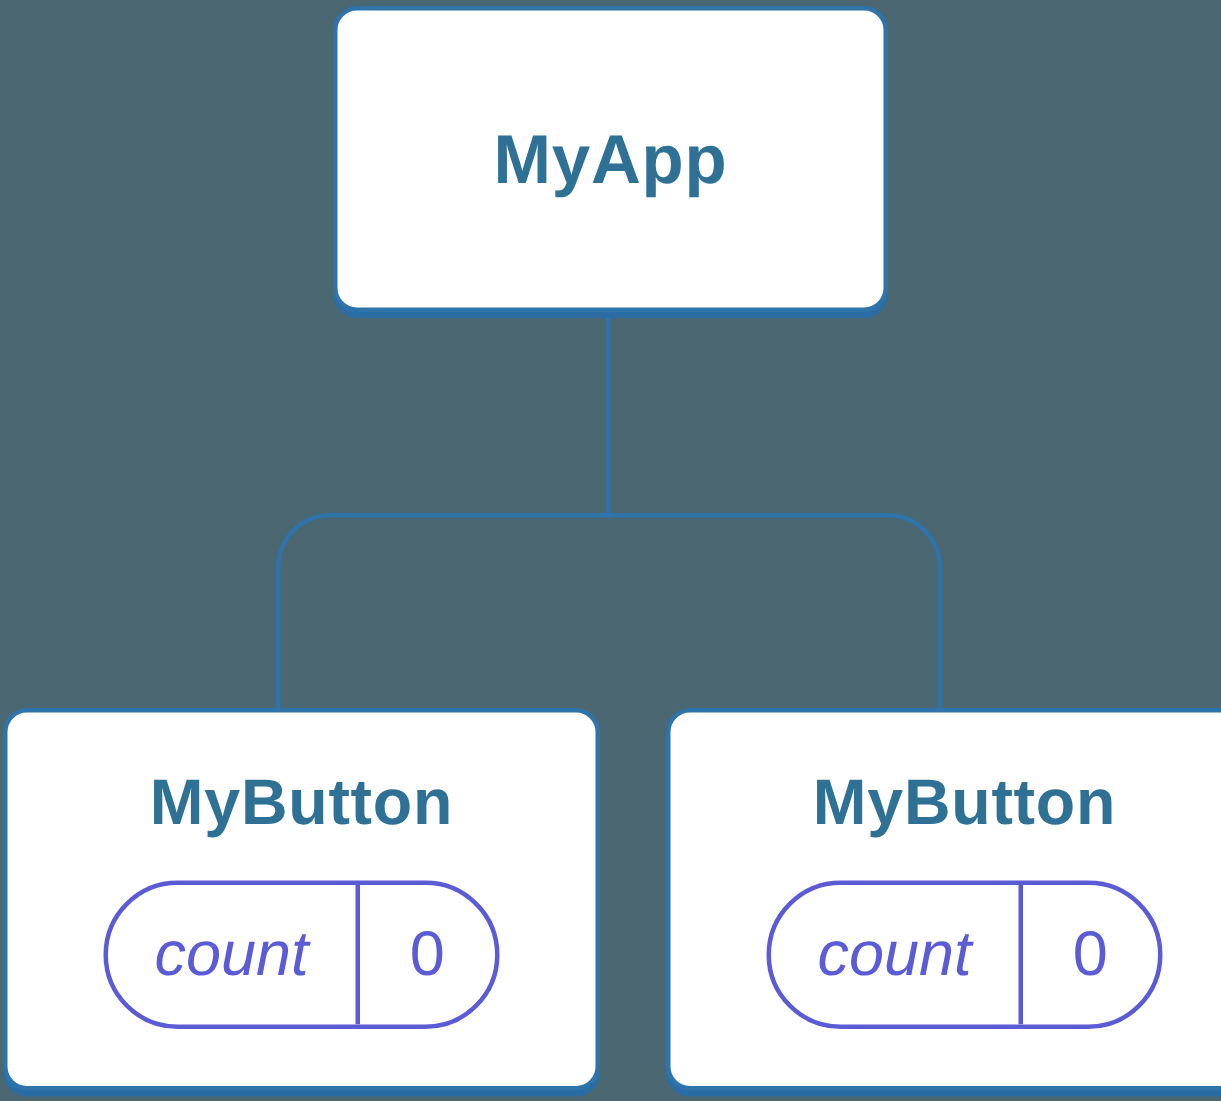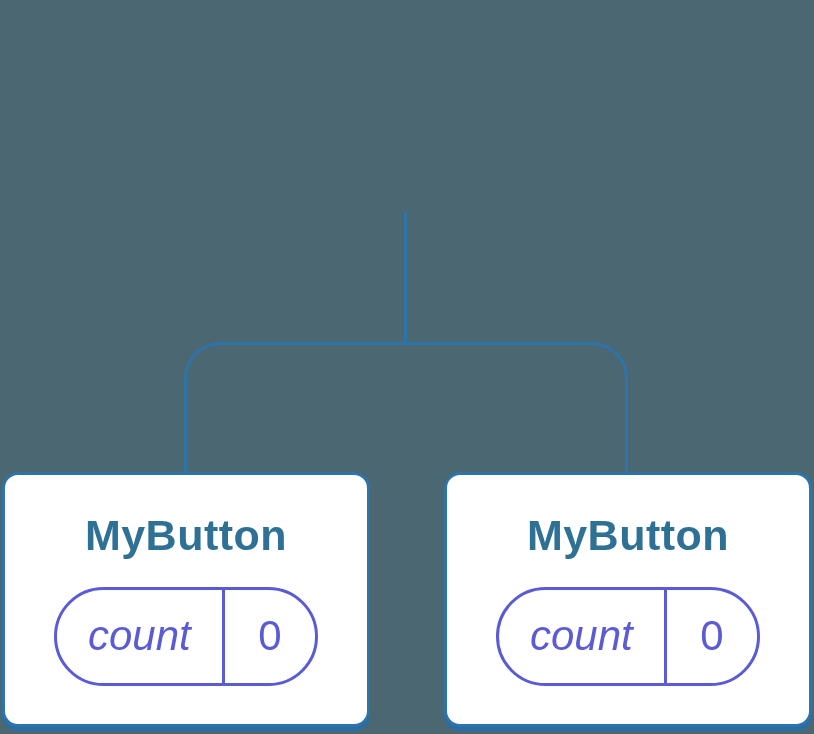--- a/index.html
+++ b/index.html
@@ -42,21 +42,21 @@
     background:var(--accent);
   }
   .connector-branch{
     position:absolute;
     left:184px;top:342px;width:444px;height:131px;
     border:3px solid var(--accent);
     border-bottom:none;
     border-radius:36px 36px 0 0;
   }
   .node-child{
-    width:368px;height:255px;
+    width:398px;height:255px;
     display:flex;flex-direction:column;align-items:center;
   }
   .node-child.left{left:2px;top:472px;}
   .node-child.right{left:444px;top:472px;}
   .node-child .title{
     margin-top:34px;
     color:var(--title);
     font-size:43px;font-weight:600;letter-spacing:0.5px;
     line-height:1.25;
   }
@@ -79,20 +79,23 @@
   .state-pill .state-value{
     flex:1 1 auto;
     display:flex;align-items:center;justify-content:center;
   }
 </style>
 </head>
 <body>
 
 <div class="canvas">
 
+  <div class="card node-root">
+    <span class="title">MyApp</span>
+  </div>
 
   <div class="connector-stem"></div>
   <div class="connector-branch"></div>
 
   <div class="card node-child left">
     <span class="title">MyButton</span>
     <div class="state-pill">
       <span class="state-key">count</span>
       <span class="state-value">0</span>
     </div>

